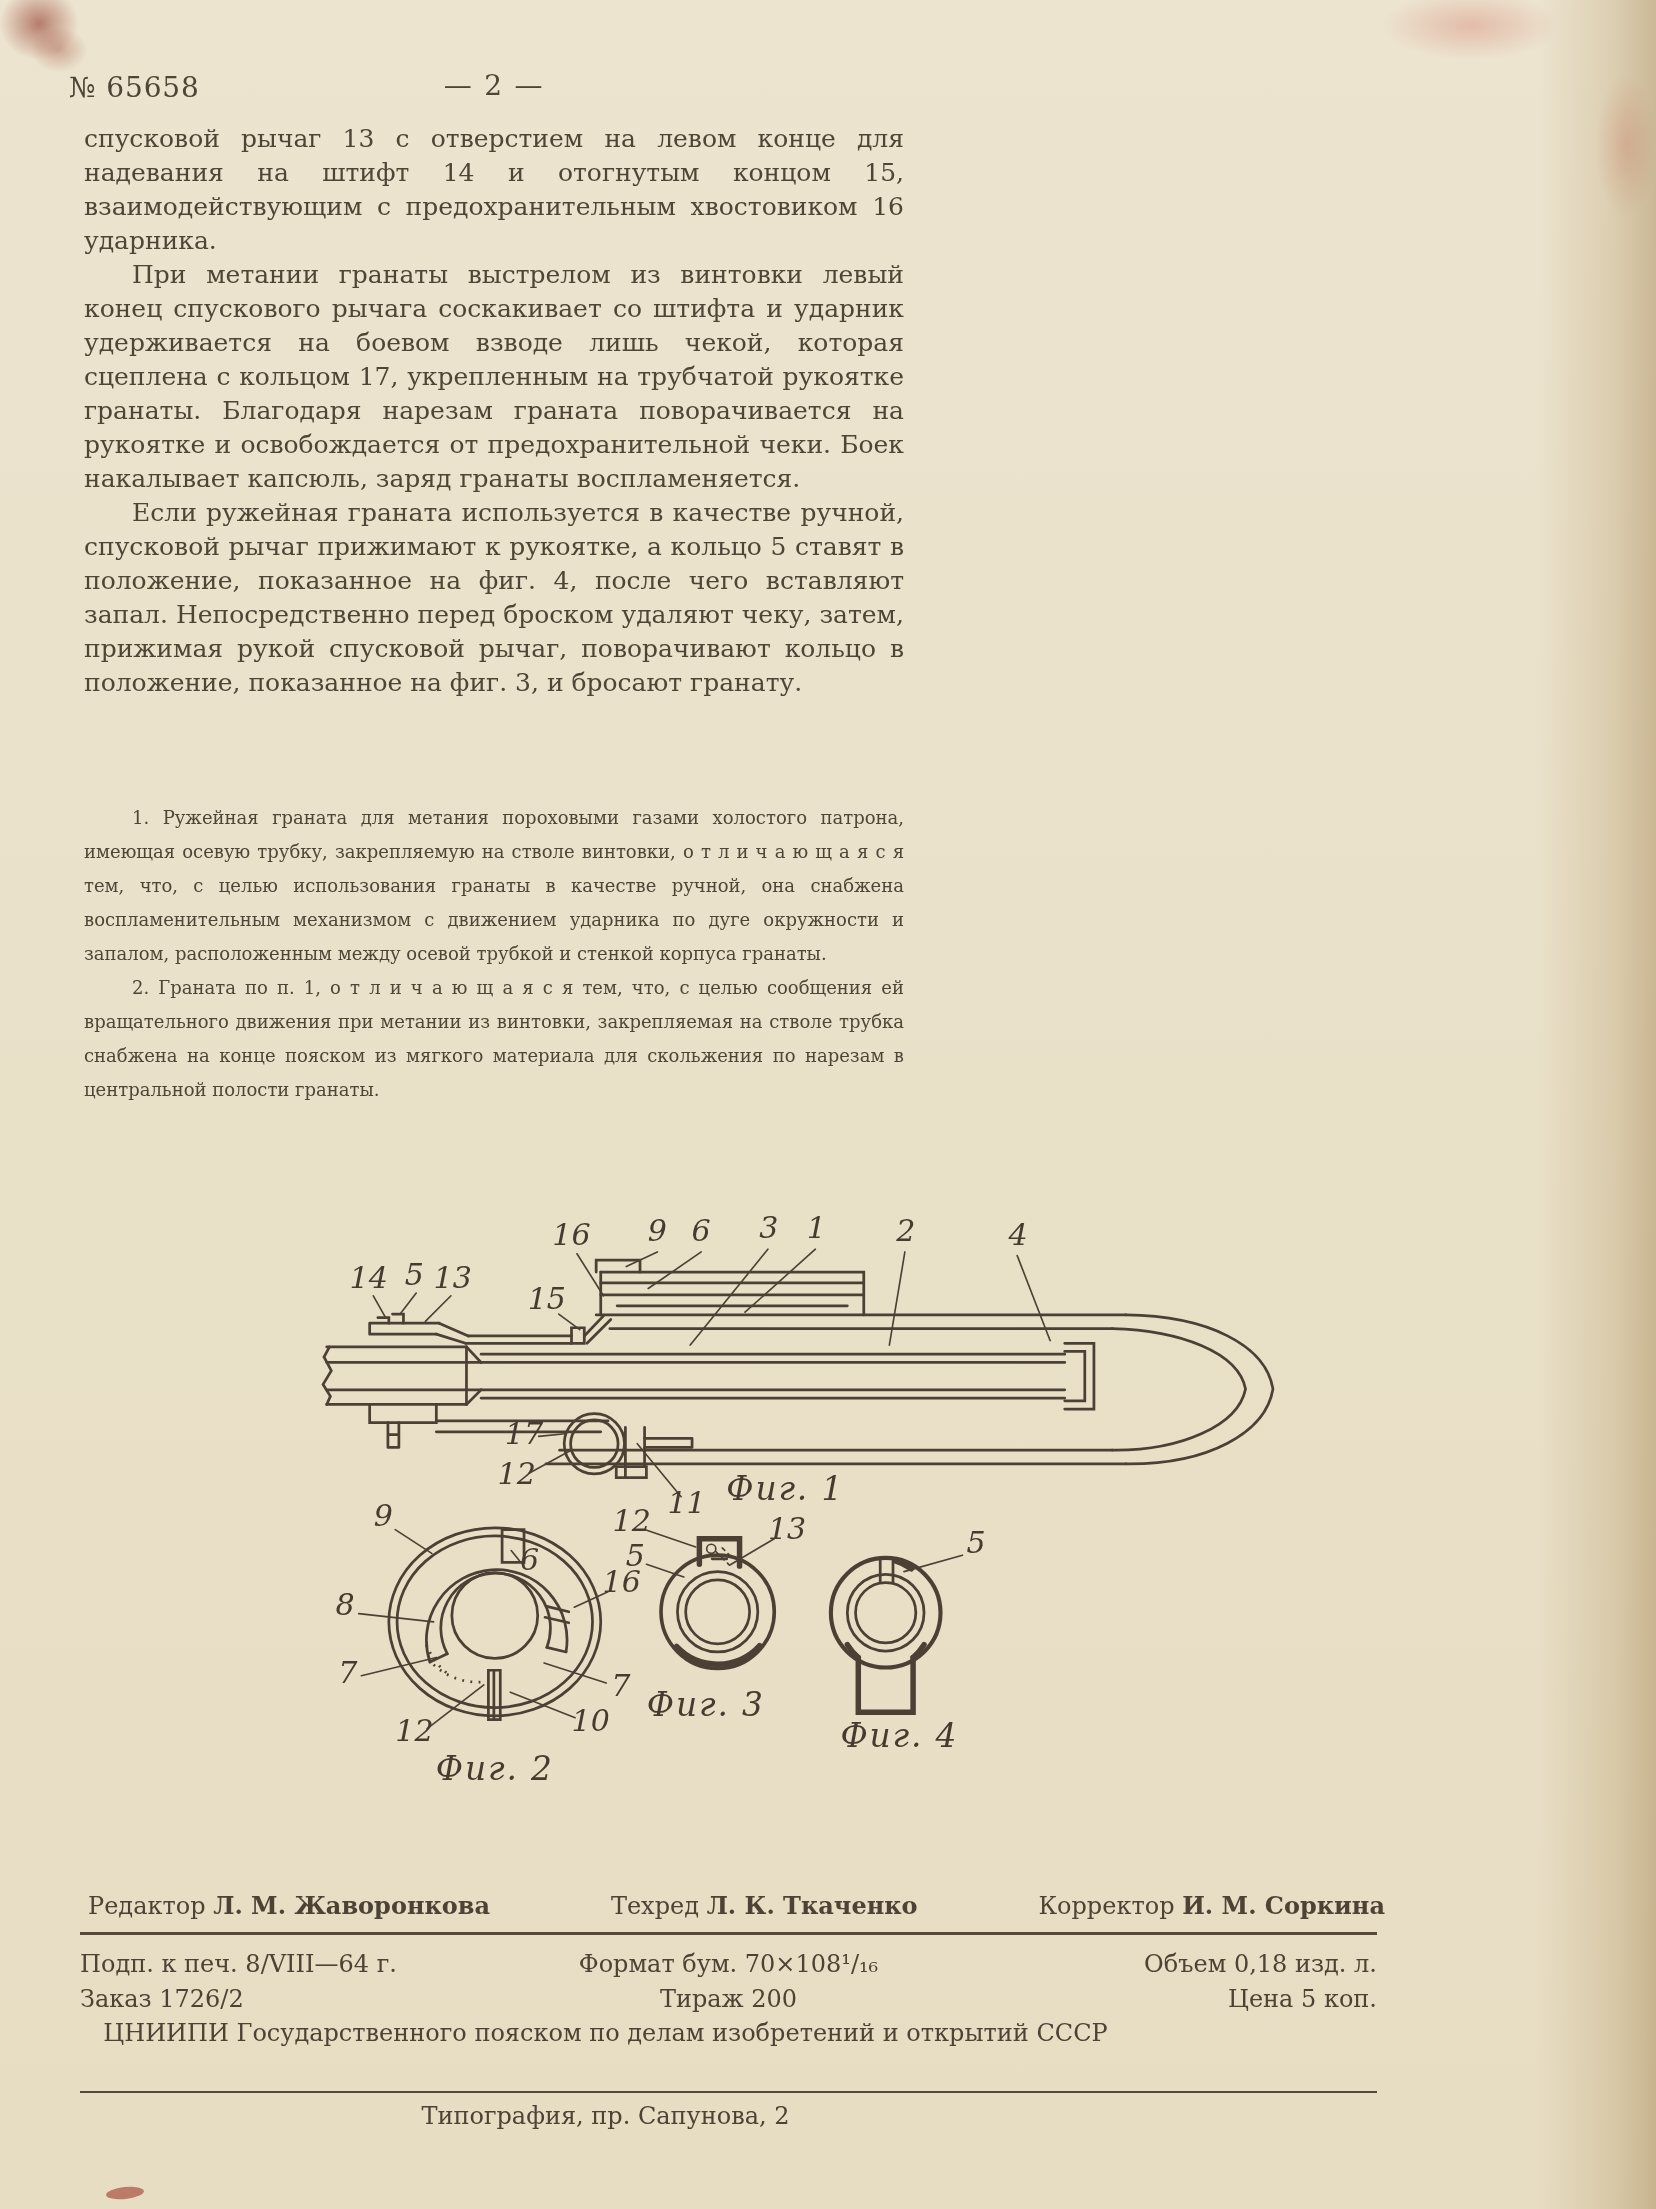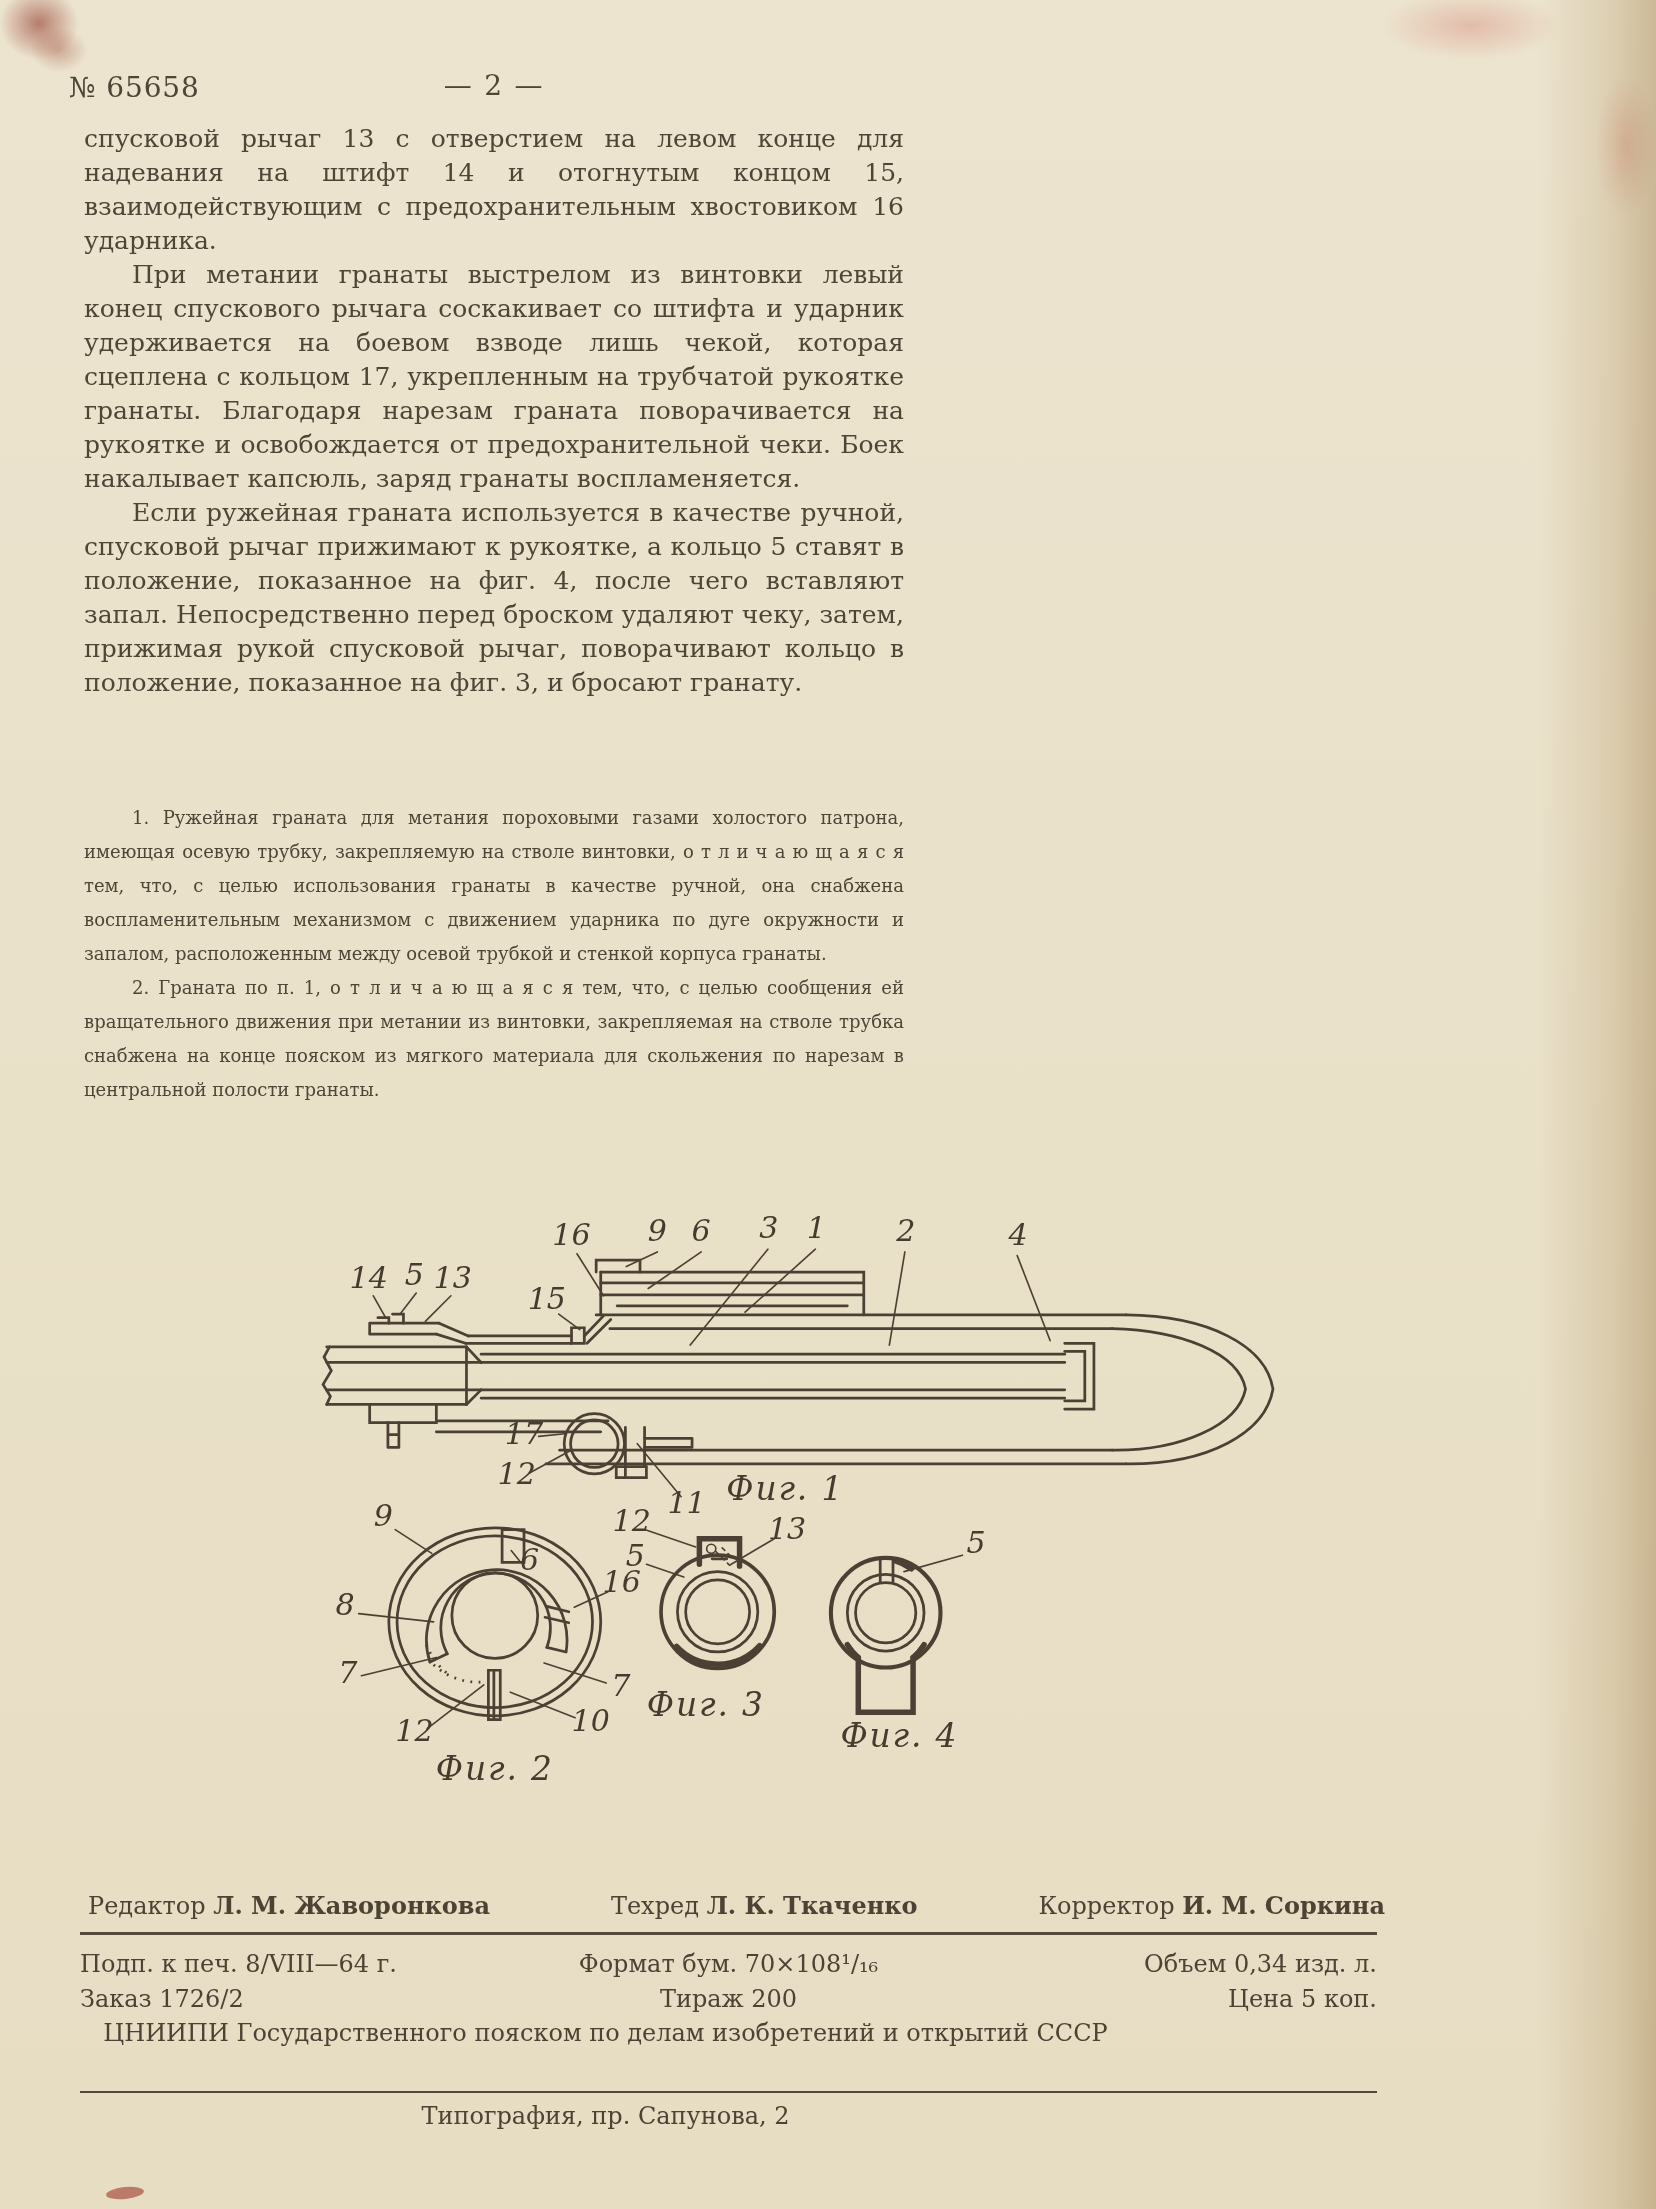--- a/index.html
+++ b/index.html
@@ -258,21 +258,21 @@
       <span>Корректор</span>
       <span class="f-name">И. М. Соркина</span>
     </span>
   </div>
 
   <div class="abs f-rule1"></div>
 
   <div class="abs foot f-grid">
     <span>Подп. к печ. 8/VIII—64 г.</span>
     <span class="f-c">Формат бум. 70×108¹/₁₆</span>
-    <span class="f-r">Объем 0,34 изд. л.</span>
+    <span class="f-r">Объем 0,18 изд. л.</span>
   </div>
 
   <div class="abs foot f-grid2">
     <span>Заказ 1726/2</span>
     <span class="f-c">Тираж 200</span>
     <span class="f-r">Цена 5 коп.</span>
   </div>
 
   <div class="abs foot f-org">ЦНИИПИ Государственного пояском по делам изобретений и открытий СССР</div>
 

